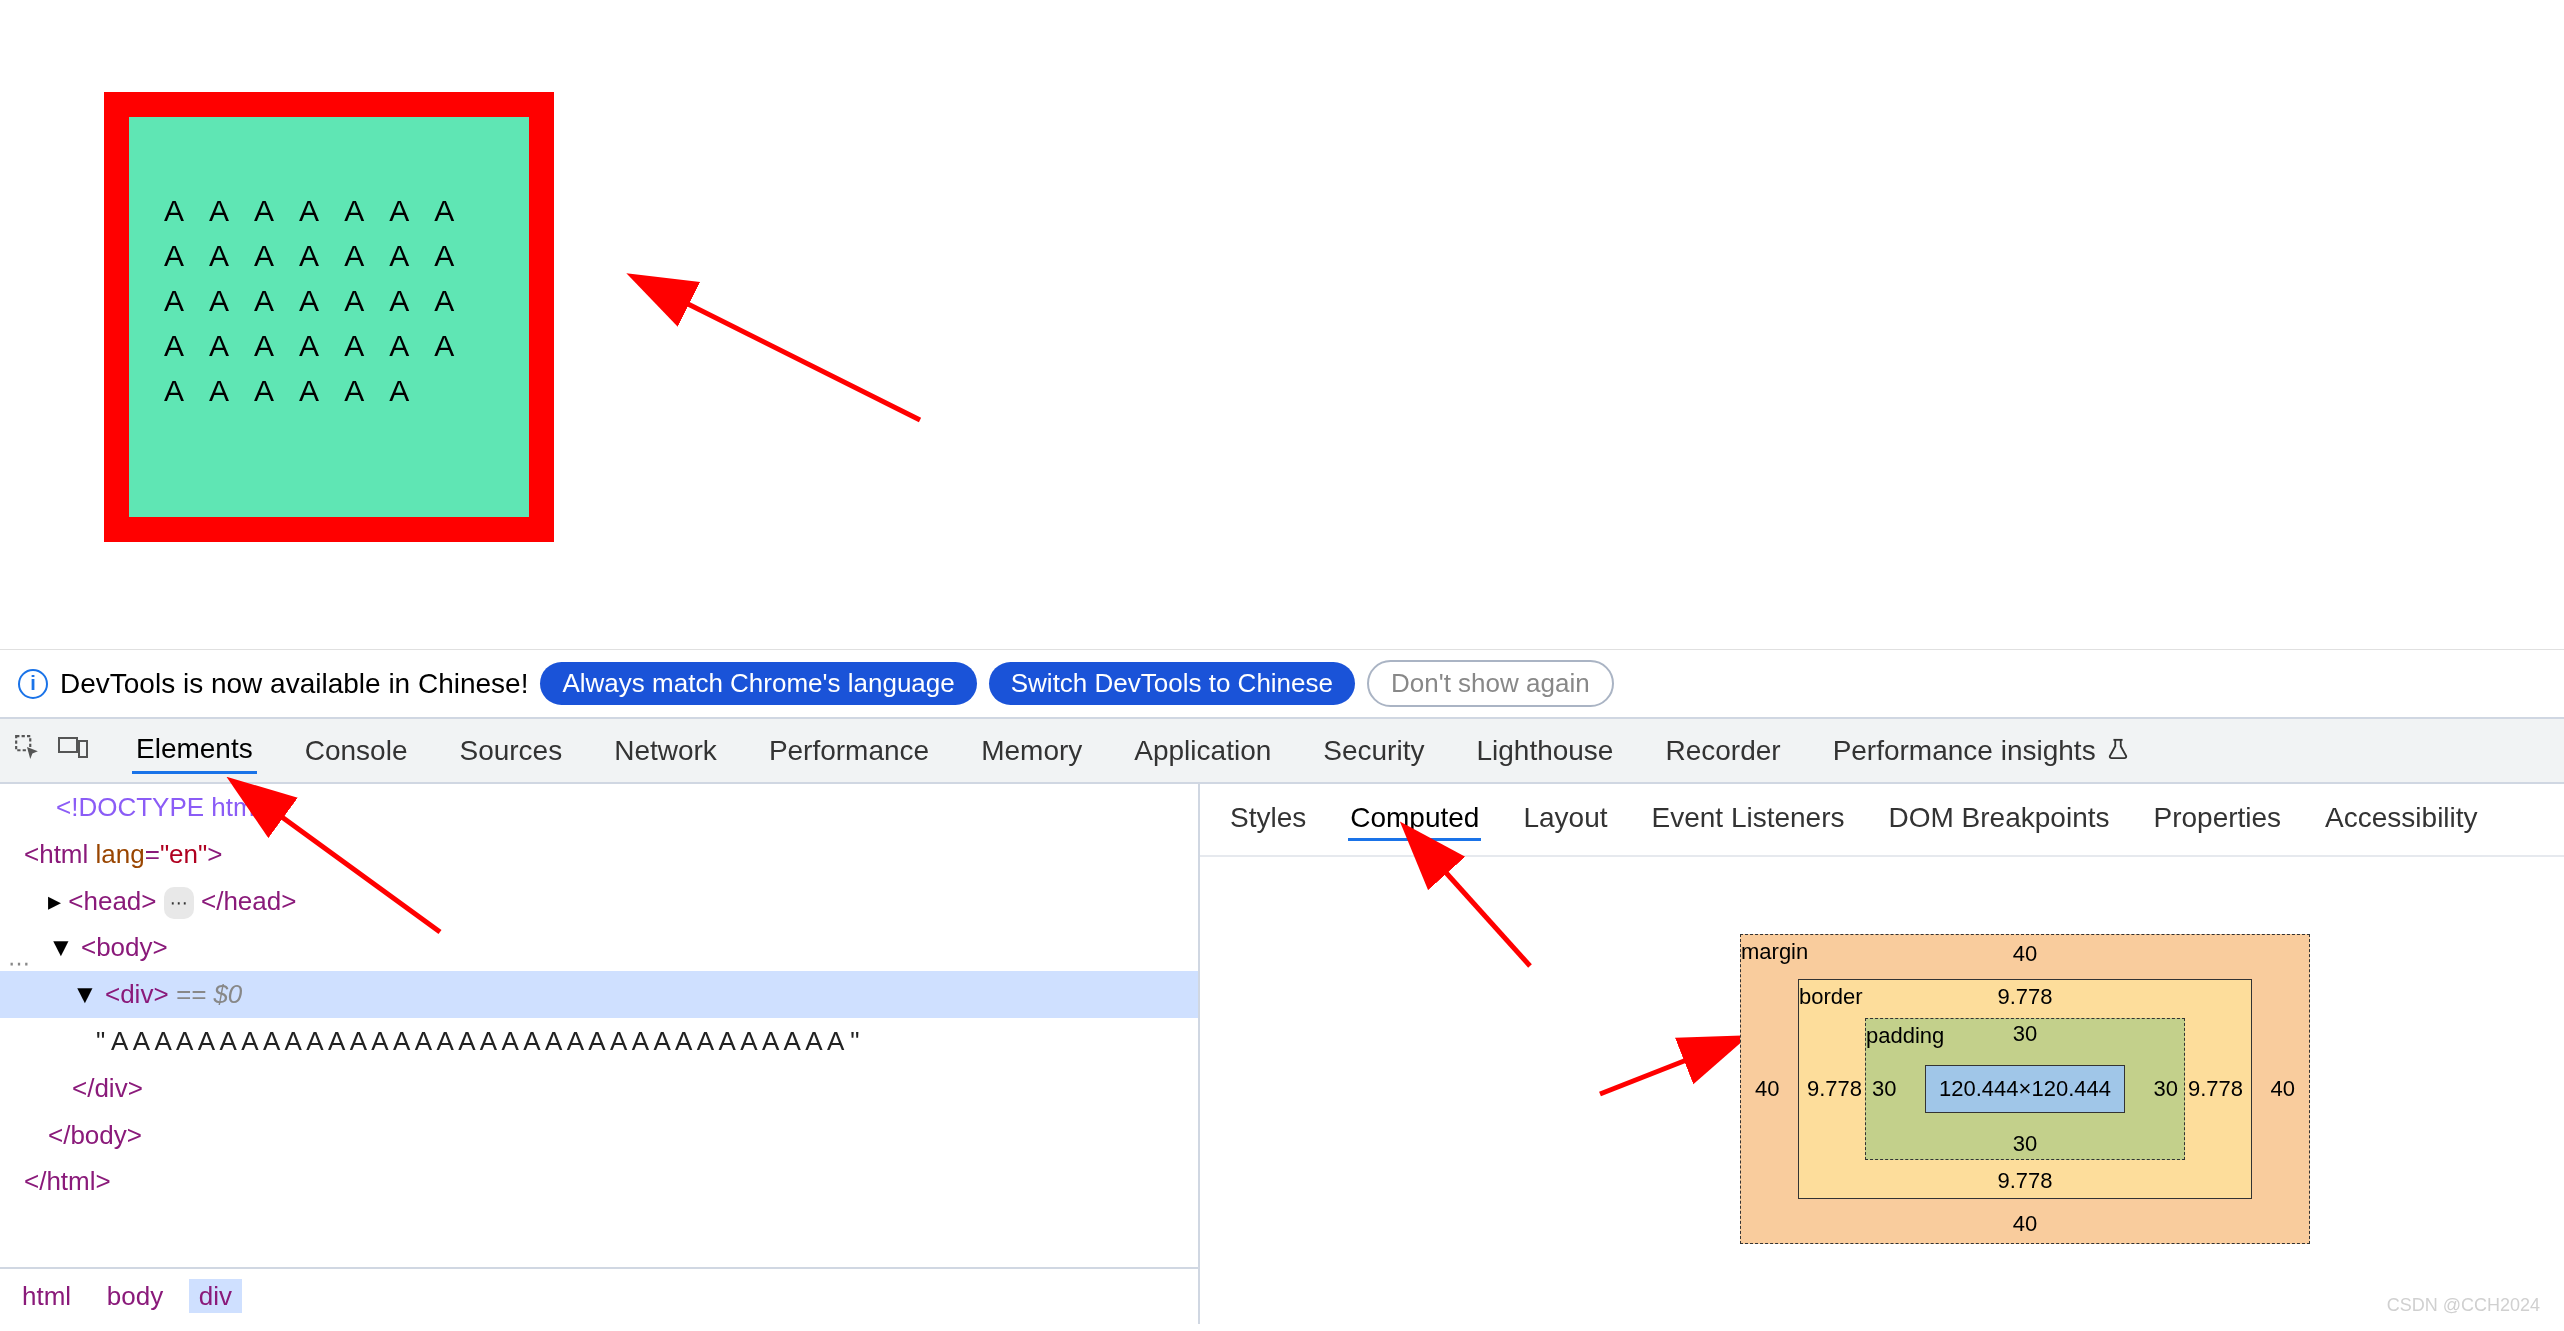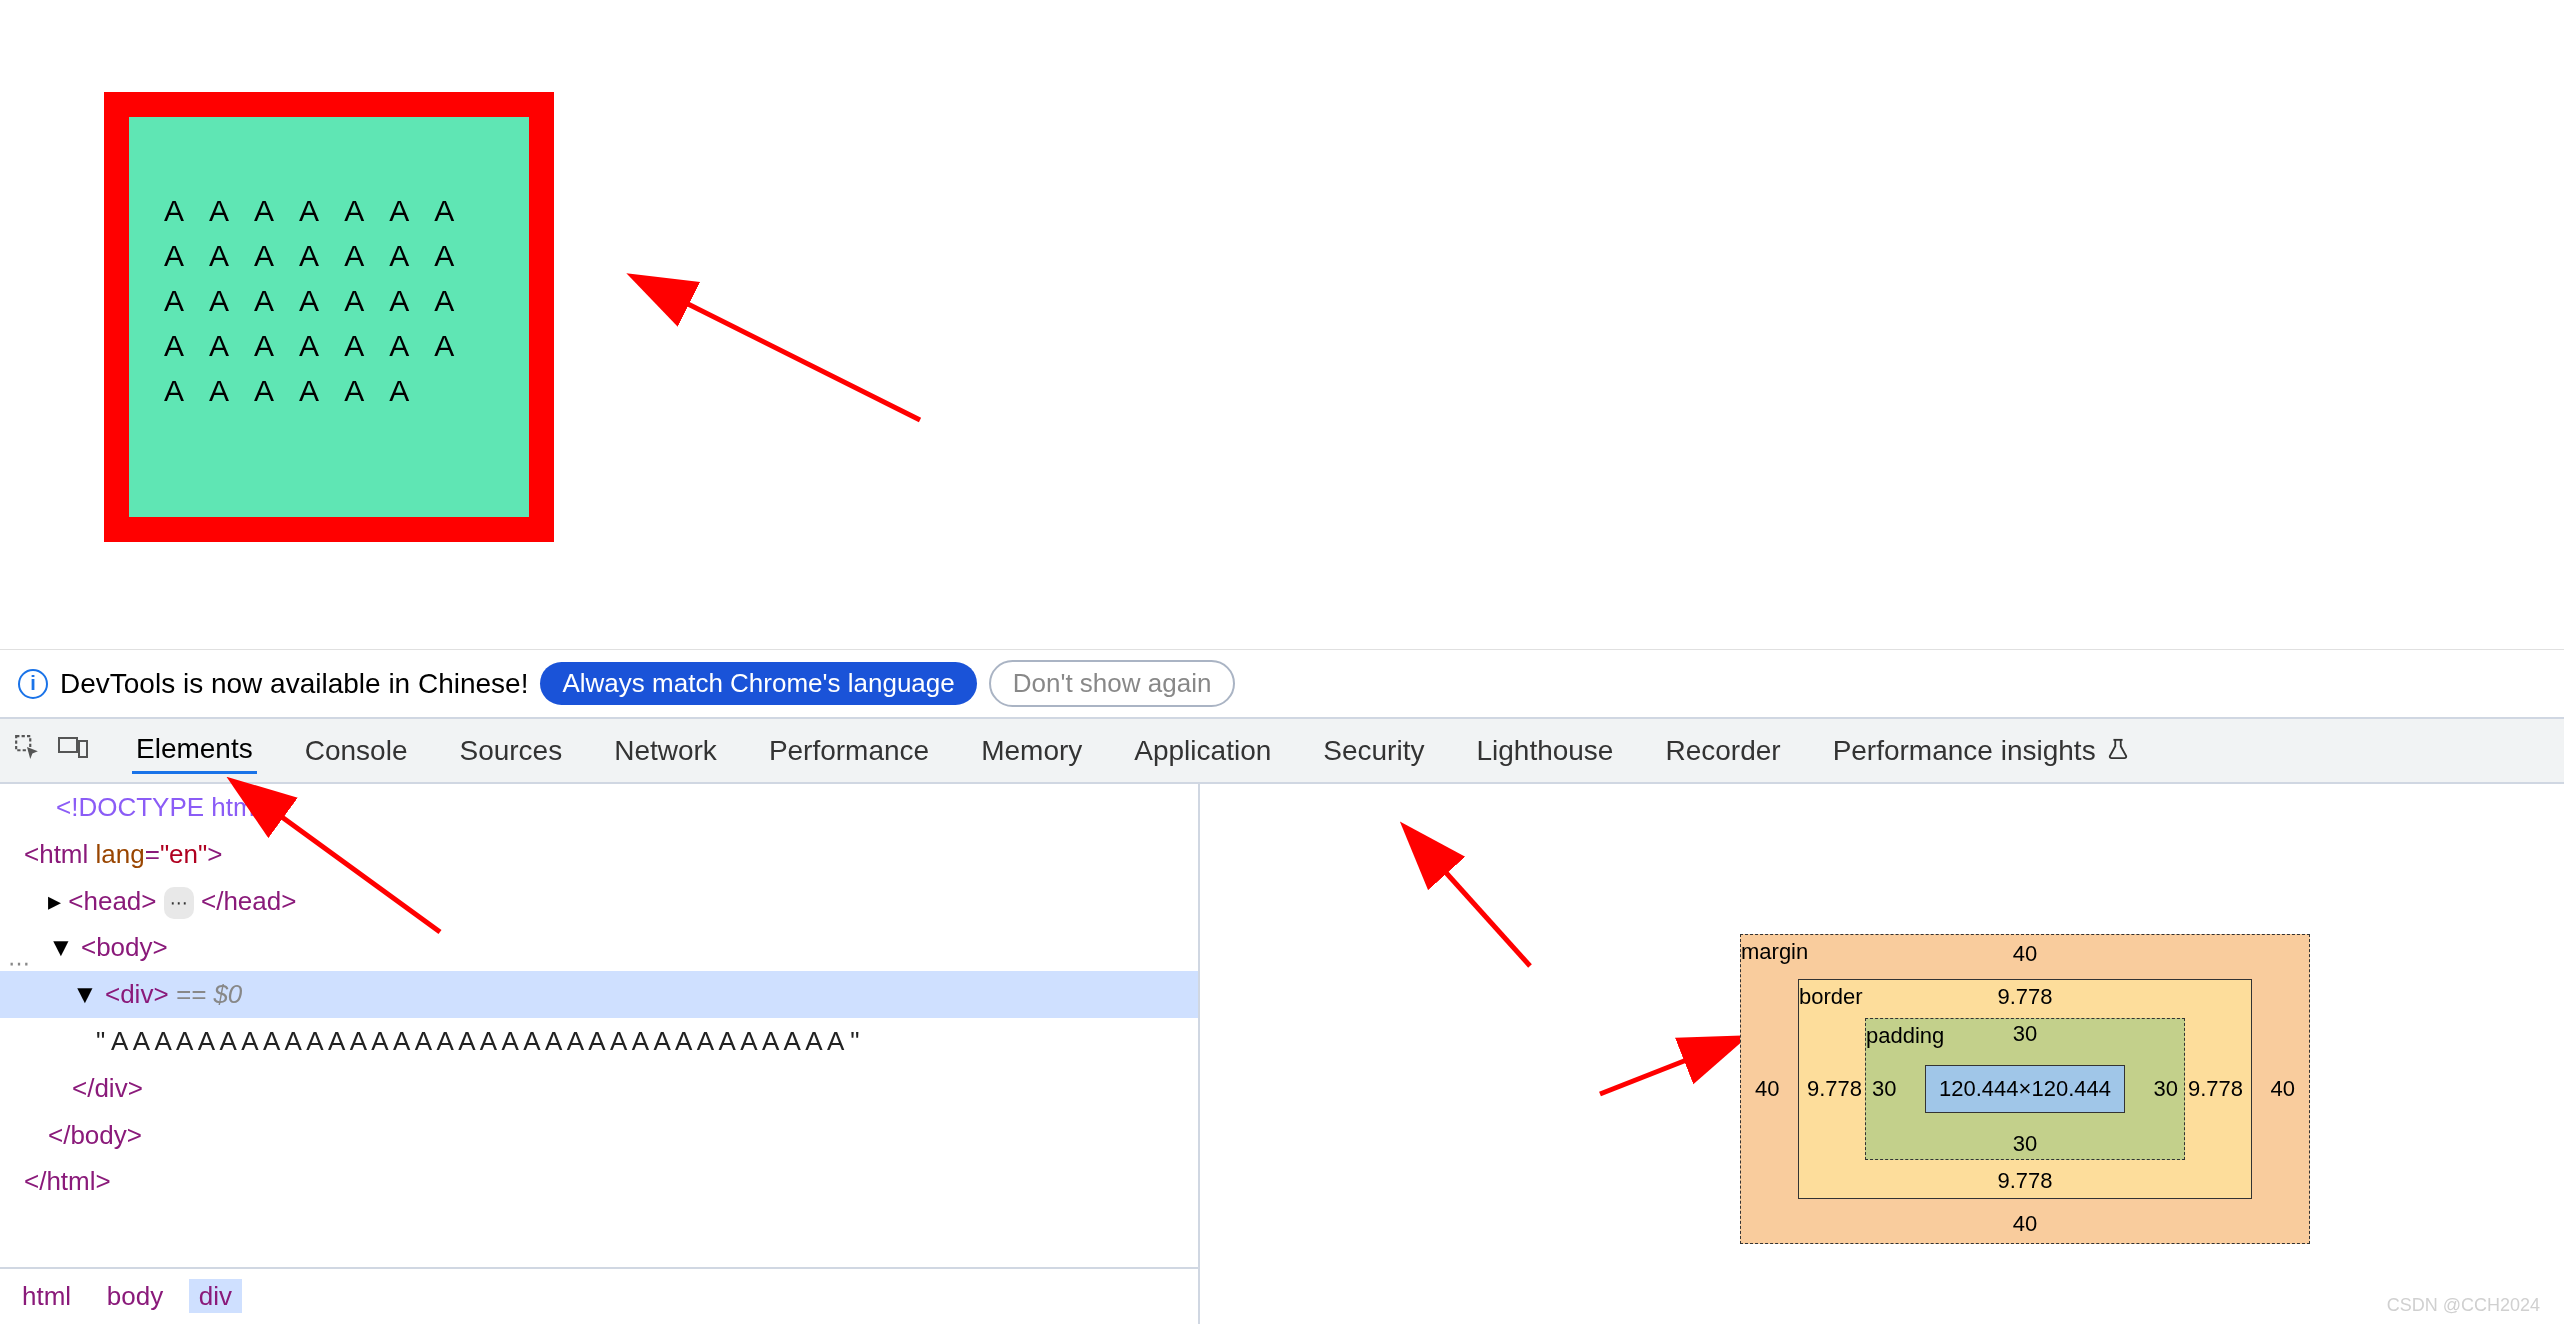--- a/index.html
+++ b/index.html
@@ -106,20 +106,21 @@
         </defs>
       <line x1="260" y1="140" x2="20" y2="20" stroke="#ff0000" stroke-width="5" marker-end="url(#ah1)"></line>
     </svg>
   </div>
 </div>
 
 <div class="banner">
   <span class="info-icon">i</span>
   <span>DevTools is now available in Chinese!</span>
   <span class="pill">Always match Chrome's language</span>
+  <span class="pill">Switch DevTools to Chinese</span>
   <span class="pill-outline">Don't show again</span>
 </div>
 
 <div class="tabs-row">
   <div class="tool-icons">
     <span>
       <svg width="26" height="26" viewBox="0 0 24 24" fill="none" stroke="#555" stroke-width="2">
           <rect x="2" y="2" width="13" height="13" stroke-dasharray="3 2"></rect>
           <path d="M12 12 L22 16 L17 18 L15 23 Z" fill="#555" stroke="none"></path>
         </svg>
@@ -178,20 +179,29 @@
     </div>
 
     <div class="breadcrumb">
       <span>html</span>
       <span>body</span>
       <span class="sel">div</span>
     </div>
   </div>
 
   <div class="right-pane">
+    <div class="sub-tabs">
+      <span class="tab-item">Styles</span>
+      <span class="tab-item active">Computed</span>
+      <span class="tab-item">Layout</span>
+      <span class="tab-item">Event Listeners</span>
+      <span class="tab-item">DOM Breakpoints</span>
+      <span class="tab-item">Properties</span>
+      <span class="tab-item">Accessibility</span>
+    </div>
 
     <div class="arrow" style="left:220px; top:72px;">
       <svg width="120" height="120">
         <defs>
             <marker id="ah3" markerWidth="14" markerHeight="14" refX="2" refY="5" orient="auto">
               <path d="M0,0 L0,10 L14,5 z" fill="#ff0000"></path>
             </marker>
           </defs>
         <line x1="110" y1="110" x2="20" y2="10" stroke="#ff0000" stroke-width="5" marker-end="url(#ah3)"></line>
       </svg>

